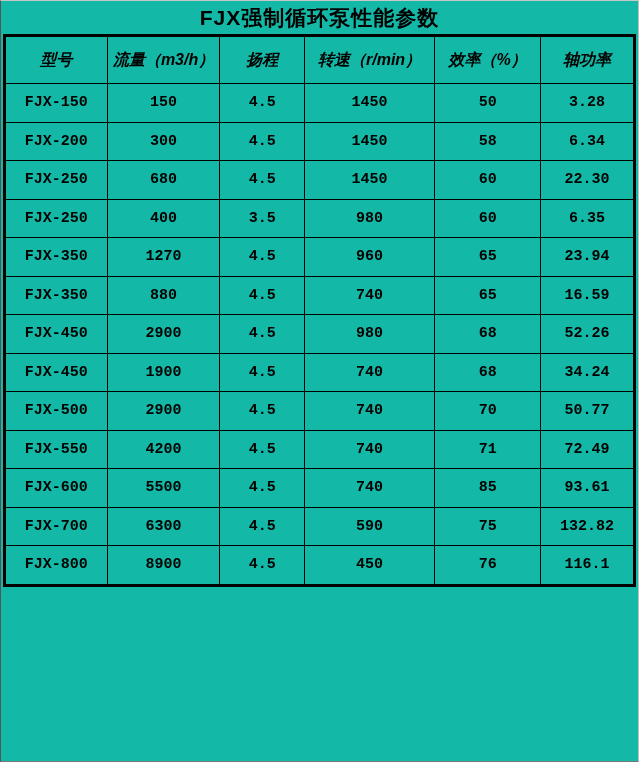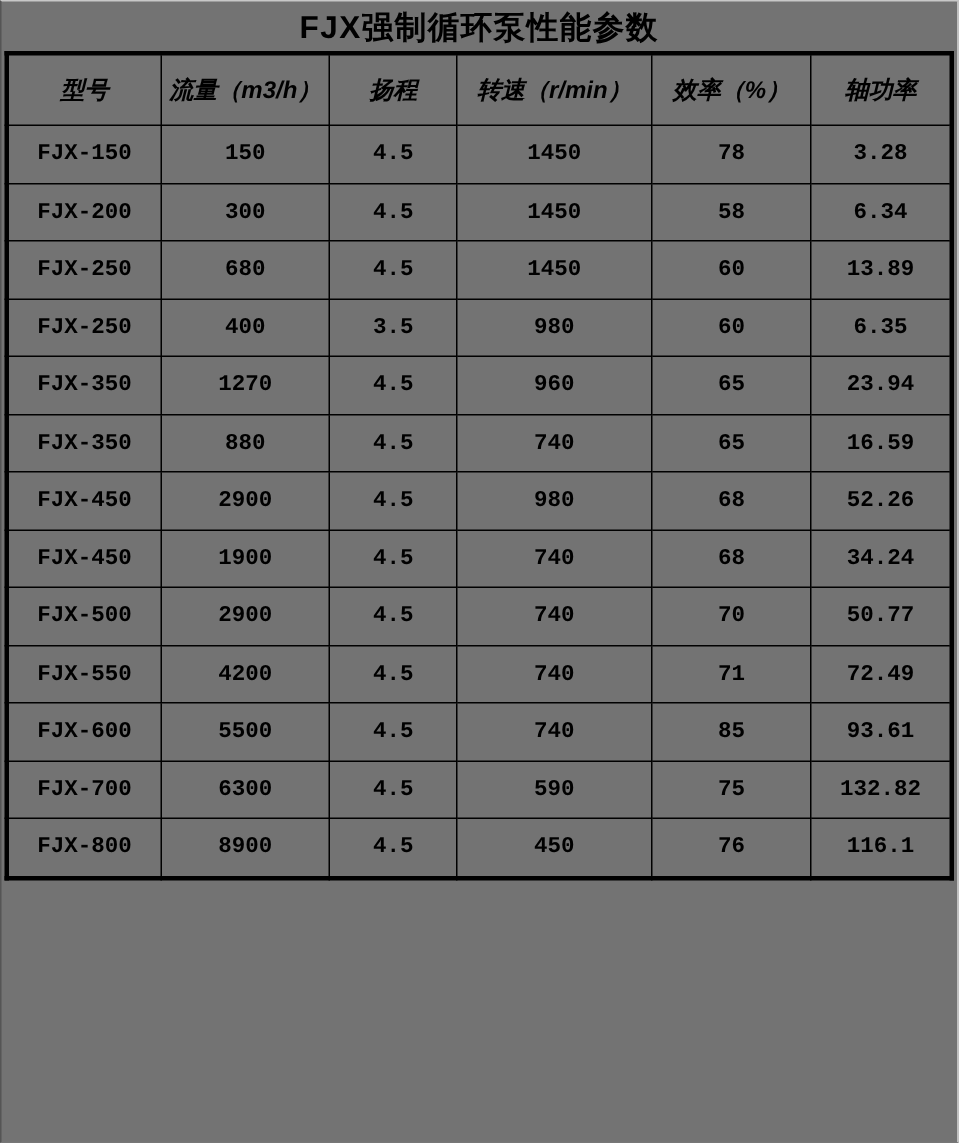--- a/index.html
+++ b/index.html
@@ -10,21 +10,21 @@
   body {
     width: 639px;
     height: 762px;
     font-family: "Liberation Mono", "DejaVu Sans Mono", monospace;
     color: #000000;
   }
   .page {
     box-sizing: border-box;
     width: 639px;
     height: 762px;
-    background: #737373;
+    background: #14b8a6;
     border-top: 1px solid #c8c8c8;
     border-right: 1px solid #c0c0c0;
     border-left: 1px solid #555555;
     border-bottom: 1px solid #777777;
     overflow: hidden;
   }
   .title {
     height: 33px;
     display: flex;
     align-items: center;
@@ -95,38 +95,38 @@
         <th>效率（%）</th>
         <th>轴功率</th>
       </tr>
     </thead>
     <tbody id="table-body">
         <tr>
           <td>FJX-150</td>
           <td>150</td>
           <td>4.5</td>
           <td>1450</td>
-          <td>78</td>
+          <td>50</td>
           <td>3.28</td>
         </tr>
         <tr>
           <td>FJX-200</td>
           <td>300</td>
           <td>4.5</td>
           <td>1450</td>
           <td>58</td>
           <td>6.34</td>
         </tr>
         <tr>
           <td>FJX-250</td>
           <td>680</td>
           <td>4.5</td>
           <td>1450</td>
           <td>60</td>
-          <td>13.89</td>
+          <td>22.30</td>
         </tr>
         <tr>
           <td>FJX-250</td>
           <td>400</td>
           <td>3.5</td>
           <td>980</td>
           <td>60</td>
           <td>6.35</td>
         </tr>
         <tr>

